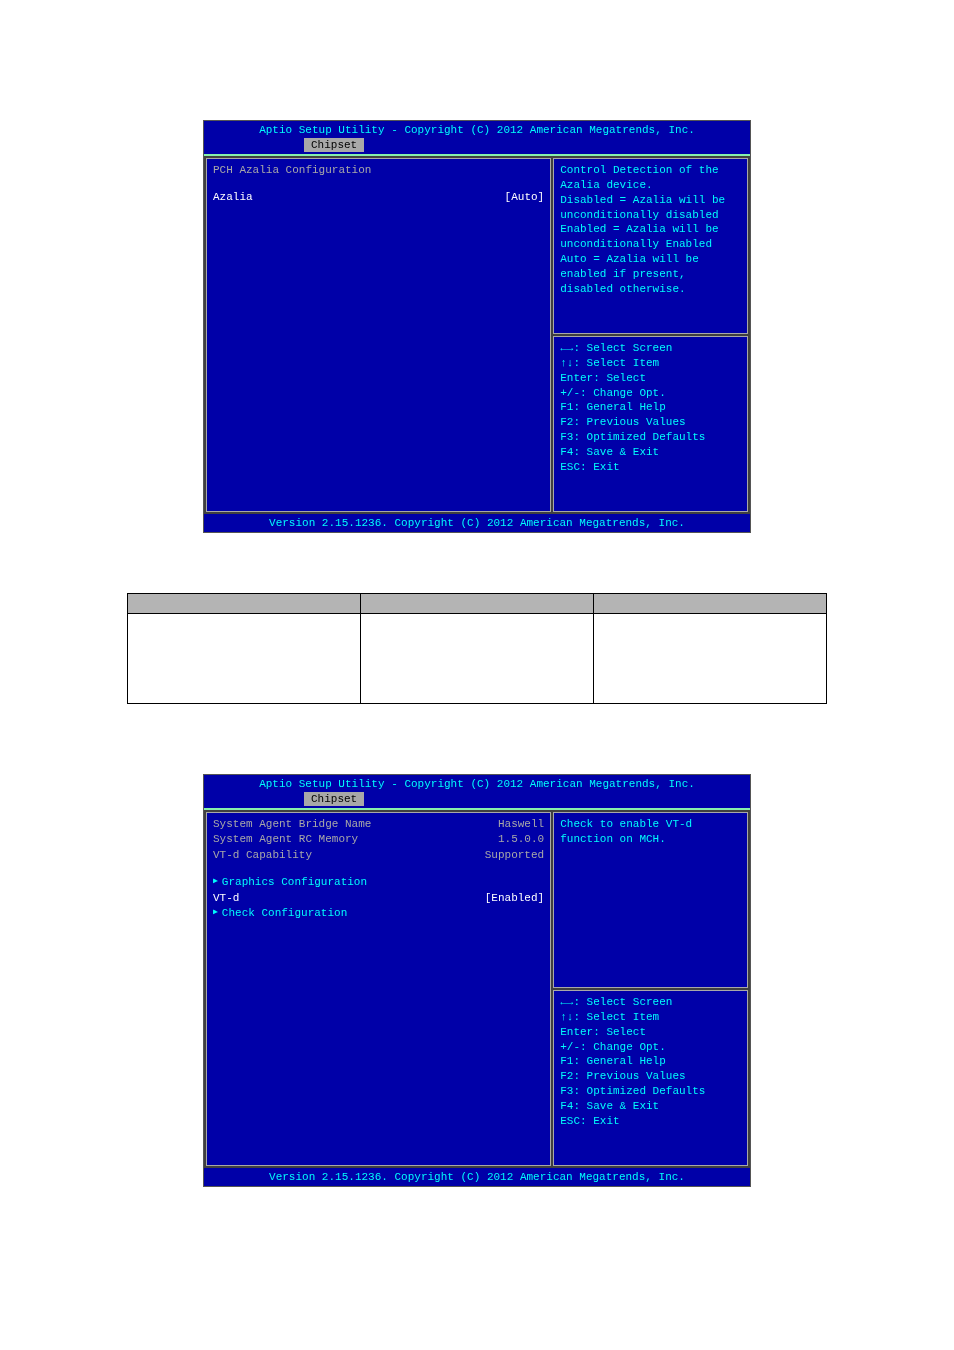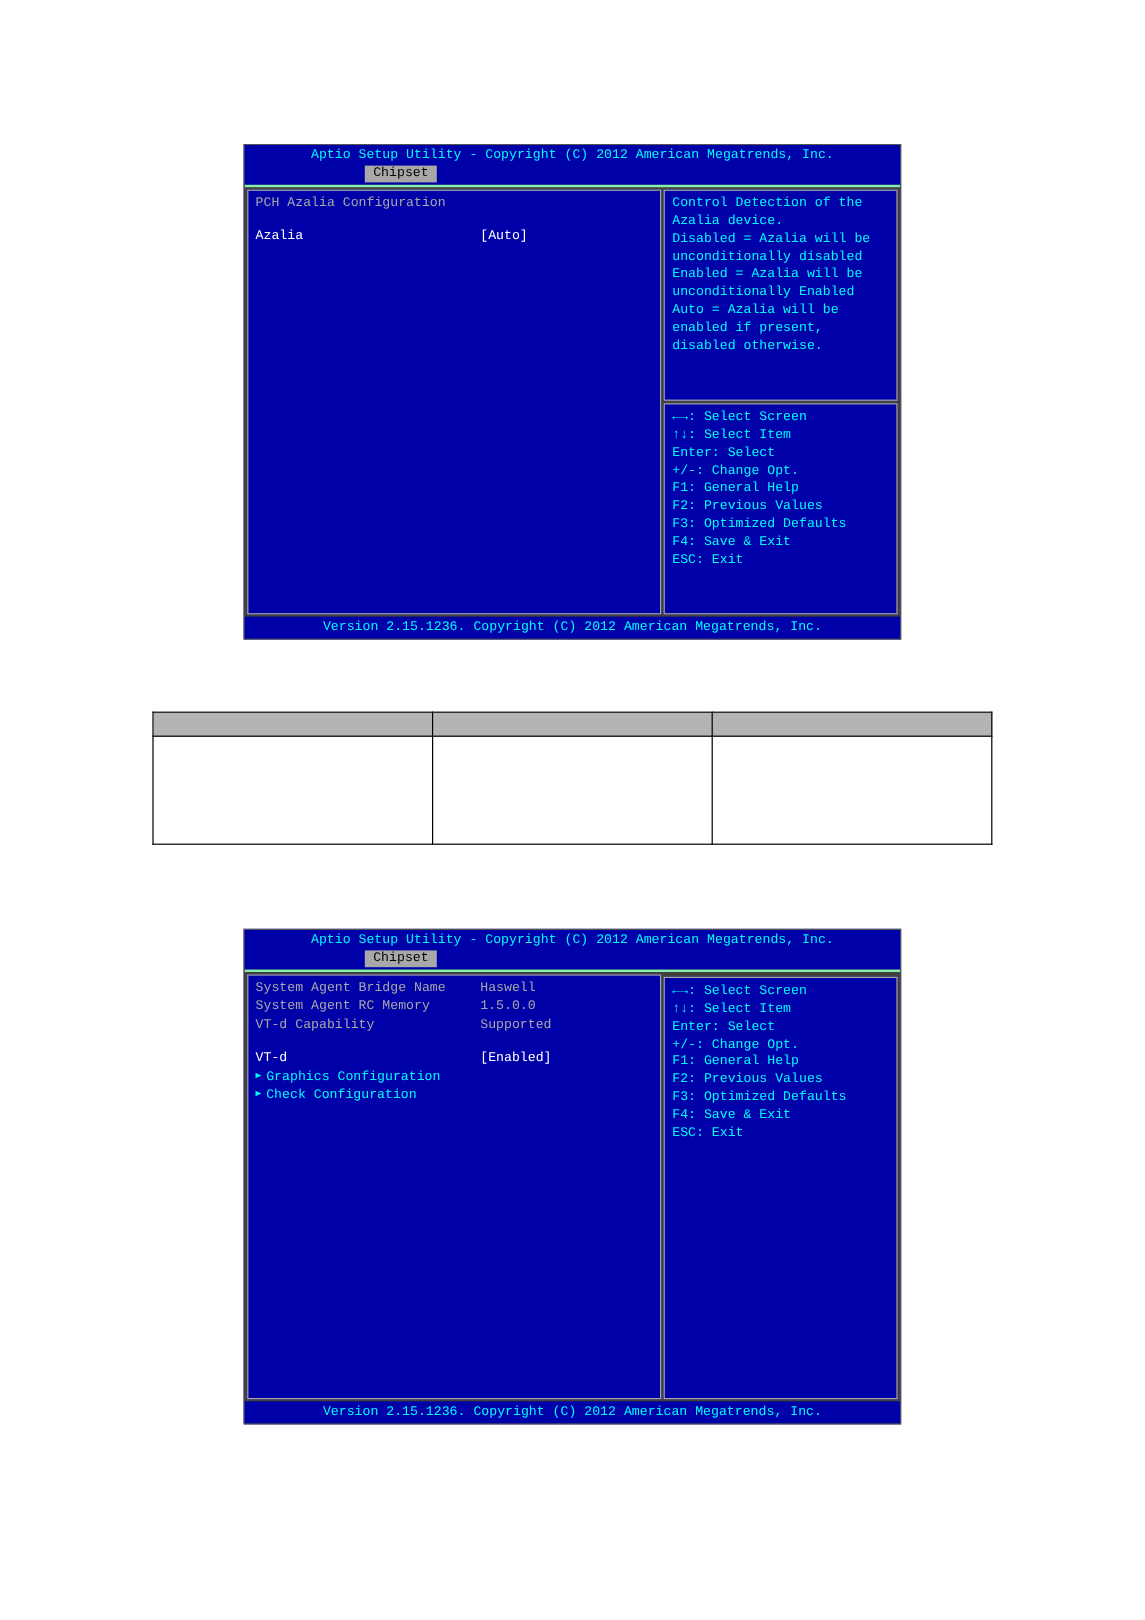--- a/index.html
+++ b/index.html
@@ -81,21 +81,21 @@
       text-align: center;
       padding: 3px 0;
       font-size: 11px;
     }
     .row {
       display: flex;
       font-size: 11px;
       line-height: 1.4;
     }
     .row .label { flex: 1.3; }
-    .row .value { flex: 1; }
+    .row .value { flex: 1; text-align: right; }
     .gray { color: #a8a8a8; }
     .white { color: #fff; }
     .highlight-label { color: #fff; }
     .highlight-value { color: #fff; }
     .cyan { color: #00fcfc; }
     .submenu-arrow::before {
       content: "\25B6";
       font-size: 8px;
       margin-right: 4px;
       color: #00fcfc;
@@ -197,32 +197,33 @@
       </div>
       <div class="row gray">
         <span class="label">System Agent RC Memory</span>
         <span class="value gray">1.5.0.0</span>
       </div>
       <div class="row gray">
         <span class="label">VT-d Capability</span>
         <span class="value gray">Supported</span>
       </div>
       <div class="spacer"></div>
+      <div class="row cyan submenu-arrow">
+        <span class="label">Graphics Configuration</span>
+      </div>
       <div class="row">
         <span class="label white">VT-d</span>
         <span class="value white">[Enabled]</span>
       </div>
       <div class="row cyan submenu-arrow">
-        <span class="label">Graphics Configuration</span>
-      </div>
-      <div class="row cyan submenu-arrow">
         <span class="label">Check Configuration</span>
       </div>
     </div>
     <div class="bios-right">
+      <div class="bios-help"><span>Check to enable VT-d function on MCH.</span></div>
       <div class="bios-keys">
         <div>←→: Select Screen</div>
         <div>↑↓: Select Item</div>
         <div>Enter: Select</div>
         <div>+/-: Change Opt.</div>
         <div>F1: General Help</div>
         <div>F2: Previous Values</div>
         <div>F3: Optimized Defaults</div>
         <div>F4: Save &amp; Exit</div>
         <div>ESC: Exit</div>

